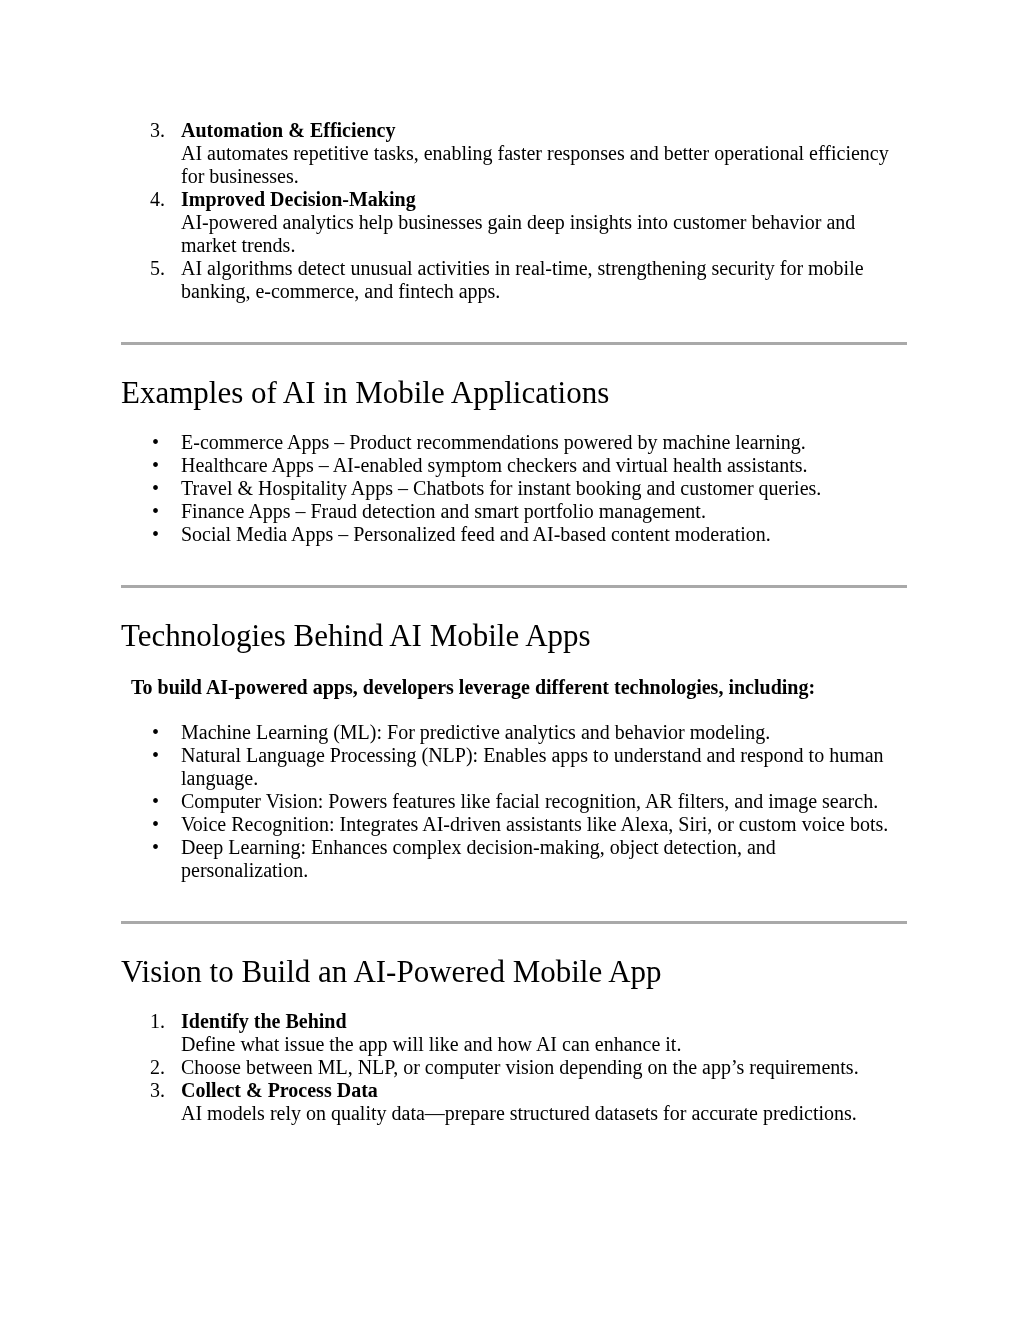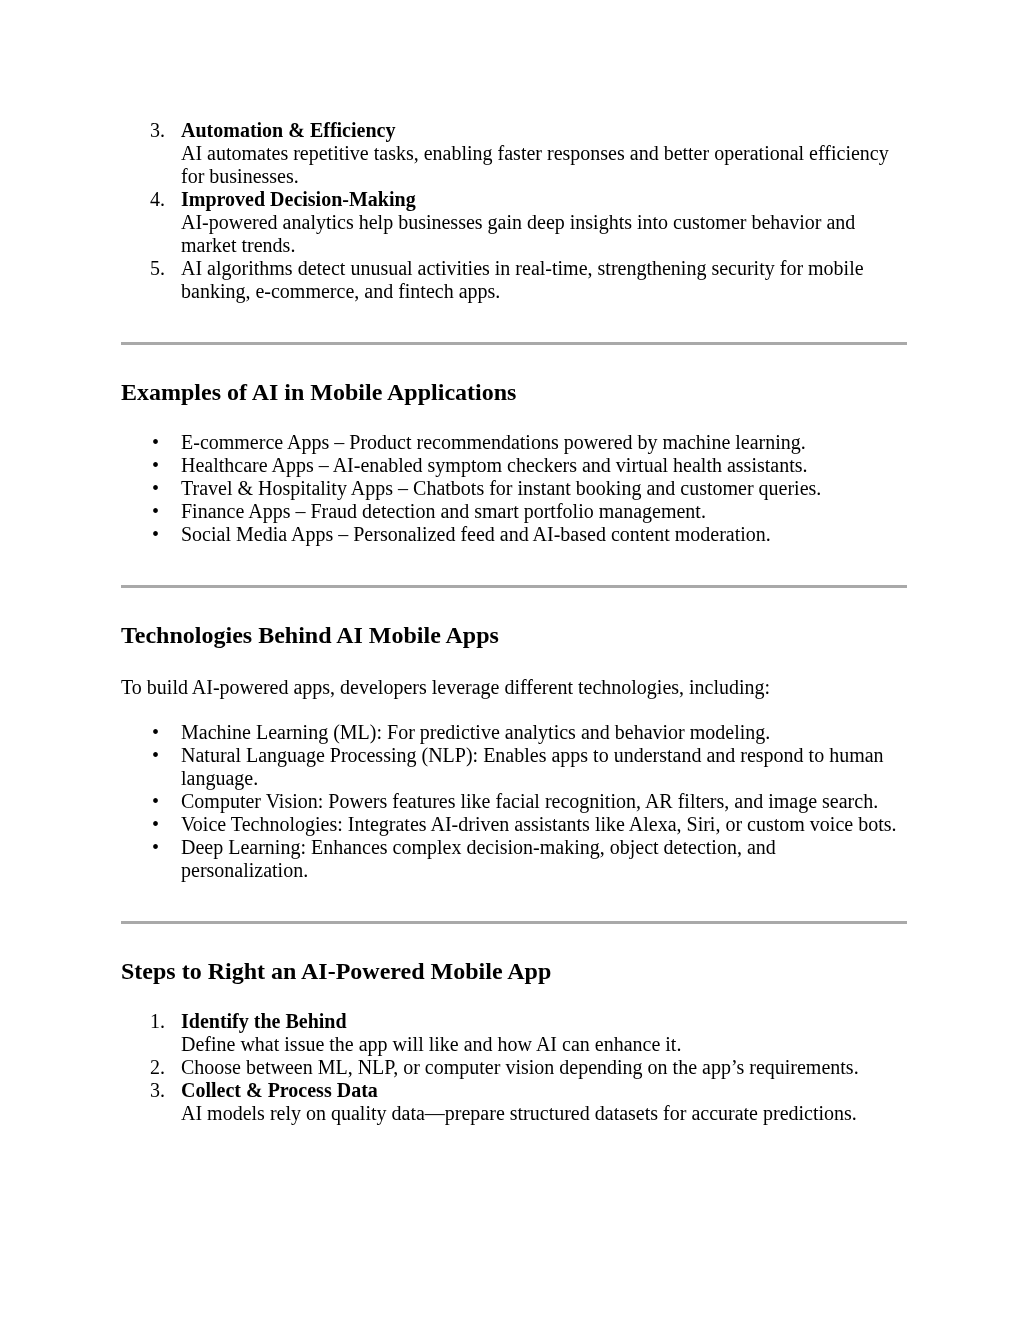--- a/index.html
+++ b/index.html
@@ -16,33 +16,34 @@
     line-height: 23px;
     color: #000000;
   }
   .page {
     box-sizing: border-box;
     width: 1024px;
     height: 1325px;
     padding: 119px 117px 0 121px;
   }
   h1.doc-heading {
-    font-size: 24px;
+    font-size: 31px;
     line-height: 33px;
-    font-weight: bold;
+    font-weight: normal;
     margin: 31px 0 22px 0;
   }
   .rule {
     height: 3px;
     border: 0;
     background: #a9a9a9;
     margin: 39px 0 0 0;
   }
   .intro {
-    margin: 24px 0 22px 0;
+    margin: 24px 0 22px 10px;
+    font-weight: bold;
   }
   ol.doc-list, ul.doc-list {
     list-style: none;
     margin: 0;
     padding: 0;
   }
   .doc-list li {
     position: relative;
     padding-left: 60px;
   }
@@ -123,31 +124,31 @@
     <li>
       <span class="bullet">•</span>
       <span class="term">Natural Language Processing (NLP):</span><span class="desc"> Enables apps to understand and respond to human language.</span>
     </li>
     <li>
       <span class="bullet">•</span>
       <span class="term">Computer Vision:</span><span class="desc"> Powers features like facial recognition, AR filters, and image search.</span>
     </li>
     <li>
       <span class="bullet">•</span>
-      <span class="term">Voice Technologies:</span><span class="desc"> Integrates AI-driven assistants like Alexa, Siri, or custom voice bots.</span>
+      <span class="term">Voice Recognition:</span><span class="desc"> Integrates AI-driven assistants like Alexa, Siri, or custom voice bots.</span>
     </li>
     <li>
       <span class="bullet">•</span>
       <span class="term">Deep Learning:</span><span class="desc"> Enhances complex decision-making, object detection, and personalization.</span>
     </li>
   </ul>
 
   <div class="rule"></div>
 
-  <h1 class="doc-heading">Steps to Right an AI-Powered Mobile App</h1>
+  <h1 class="doc-heading">Vision to Build an AI-Powered Mobile App</h1>
   <ol class="doc-list">
     <li>
       <span class="num">1.</span>
       <div class="item-title">Identify the Behind</div>
       <div class="item-body">Define what issue the app will like and how AI can enhance it.</div>
     </li>
     <li>
       <span class="num">2.</span>
       <div class="item-body">Choose between ML, NLP, or computer vision depending on the app’s requirements.</div>
     </li>

